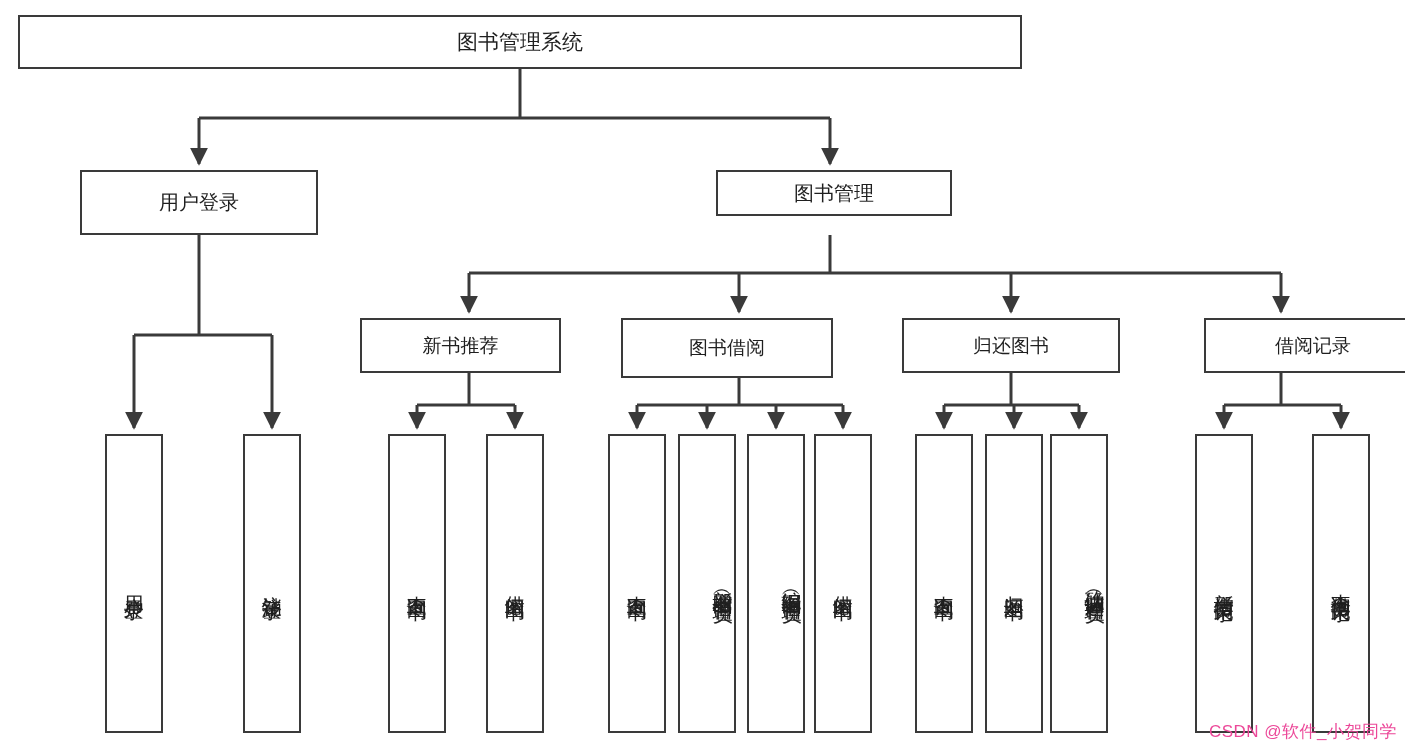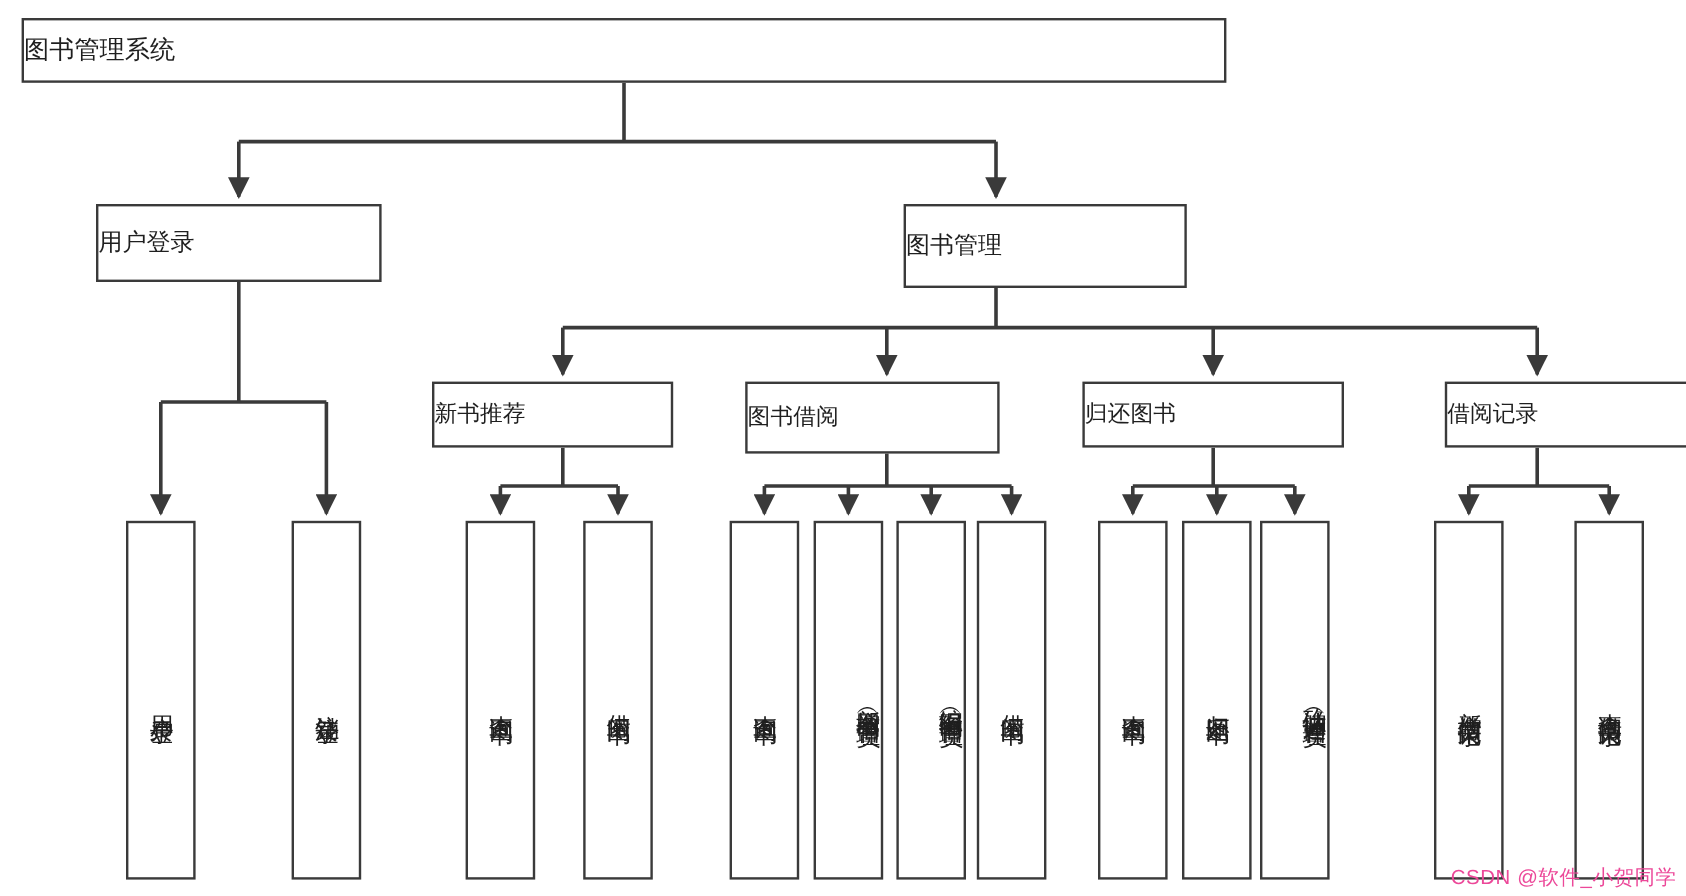--- a/index.html
+++ b/index.html
@@ -24,21 +24,21 @@
     height: 747px;
     pointer-events: none;
   }
   .node {
     position: absolute;
     box-sizing: border-box;
     background: #ffffff;
     border: 2px solid #3a3a3a;
     display: flex;
     align-items: center;
-    justify-content: flex-start;
+    justify-content: center;
     color: #1f1f1f;
     line-height: 1.12;
     text-align: center;
   }
   .node.root {
     font-size: 21px;
     border-width: 2px;
   }
   .node.lvl2 {
     font-size: 20px;
@@ -132,21 +132,21 @@
     </g>
   </svg>
 
   <div class="node root" id="node-root" style="left: 18px; top: 15px; width: 1004px; height: 54px;">
     <span class="txt">图书管理系统</span>
   </div>
 
   <div class="node lvl2" id="node-l2-0" style="left: 80px; top: 170px; width: 238px; height: 65px;">
     <span class="txt">用户登录</span>
   </div>
-  <div class="node lvl2" id="node-l2-1" style="left: 753px; top: 170px; width: 236px; height: 70px;">
+  <div class="node lvl2" id="node-l2-1" style="left: 716px; top: 170px; width: 236px; height: 46px;">
     <span class="txt">图书管理</span>
   </div>
 
   <div class="node lvl3" id="node-l3-0" style="left: 360px; top: 318px; width: 201px; height: 55px;">
     <span class="txt">新书推荐</span>
   </div>
   <div class="node lvl3" id="node-l3-1" style="left: 621px; top: 318px; width: 212px; height: 60px;">
     <span class="txt">图书借阅</span>
   </div>
   <div class="node lvl3" id="node-l3-2" style="left: 902px; top: 318px; width: 218px; height: 55px;">

